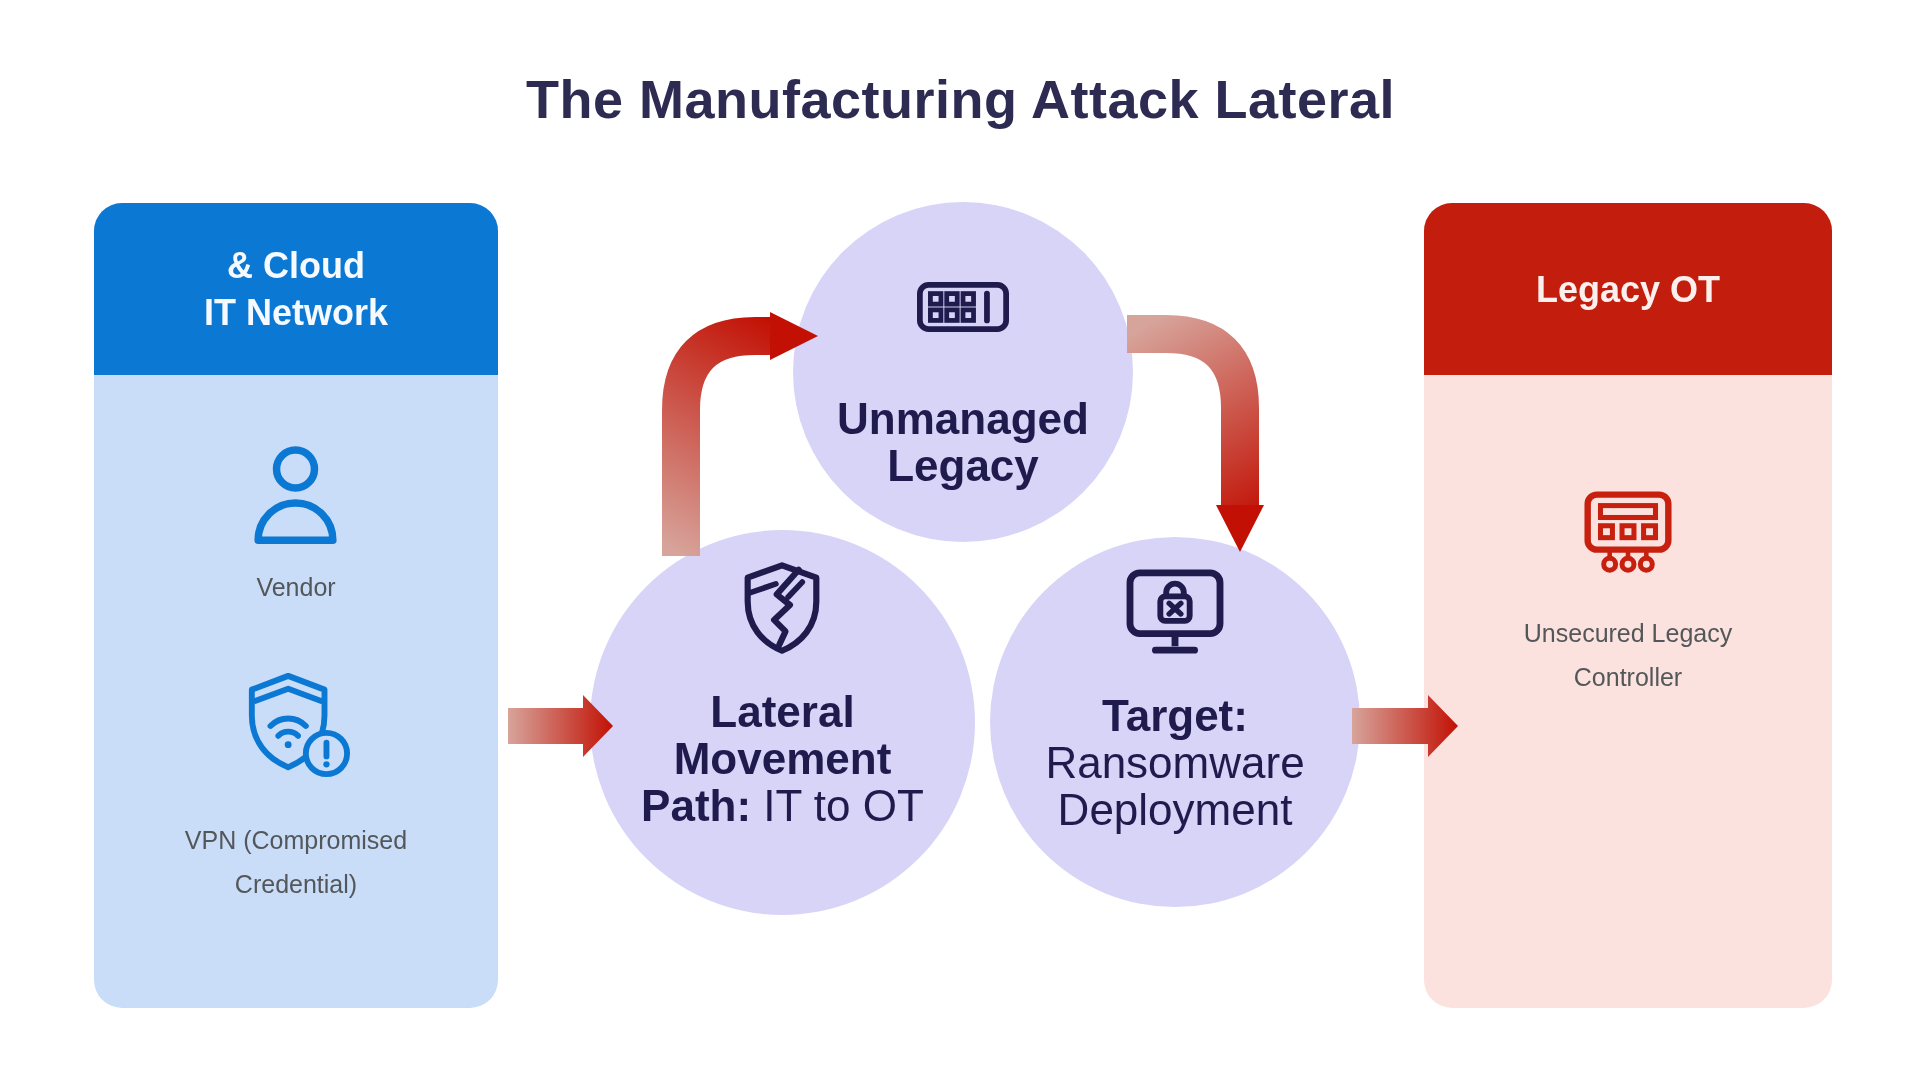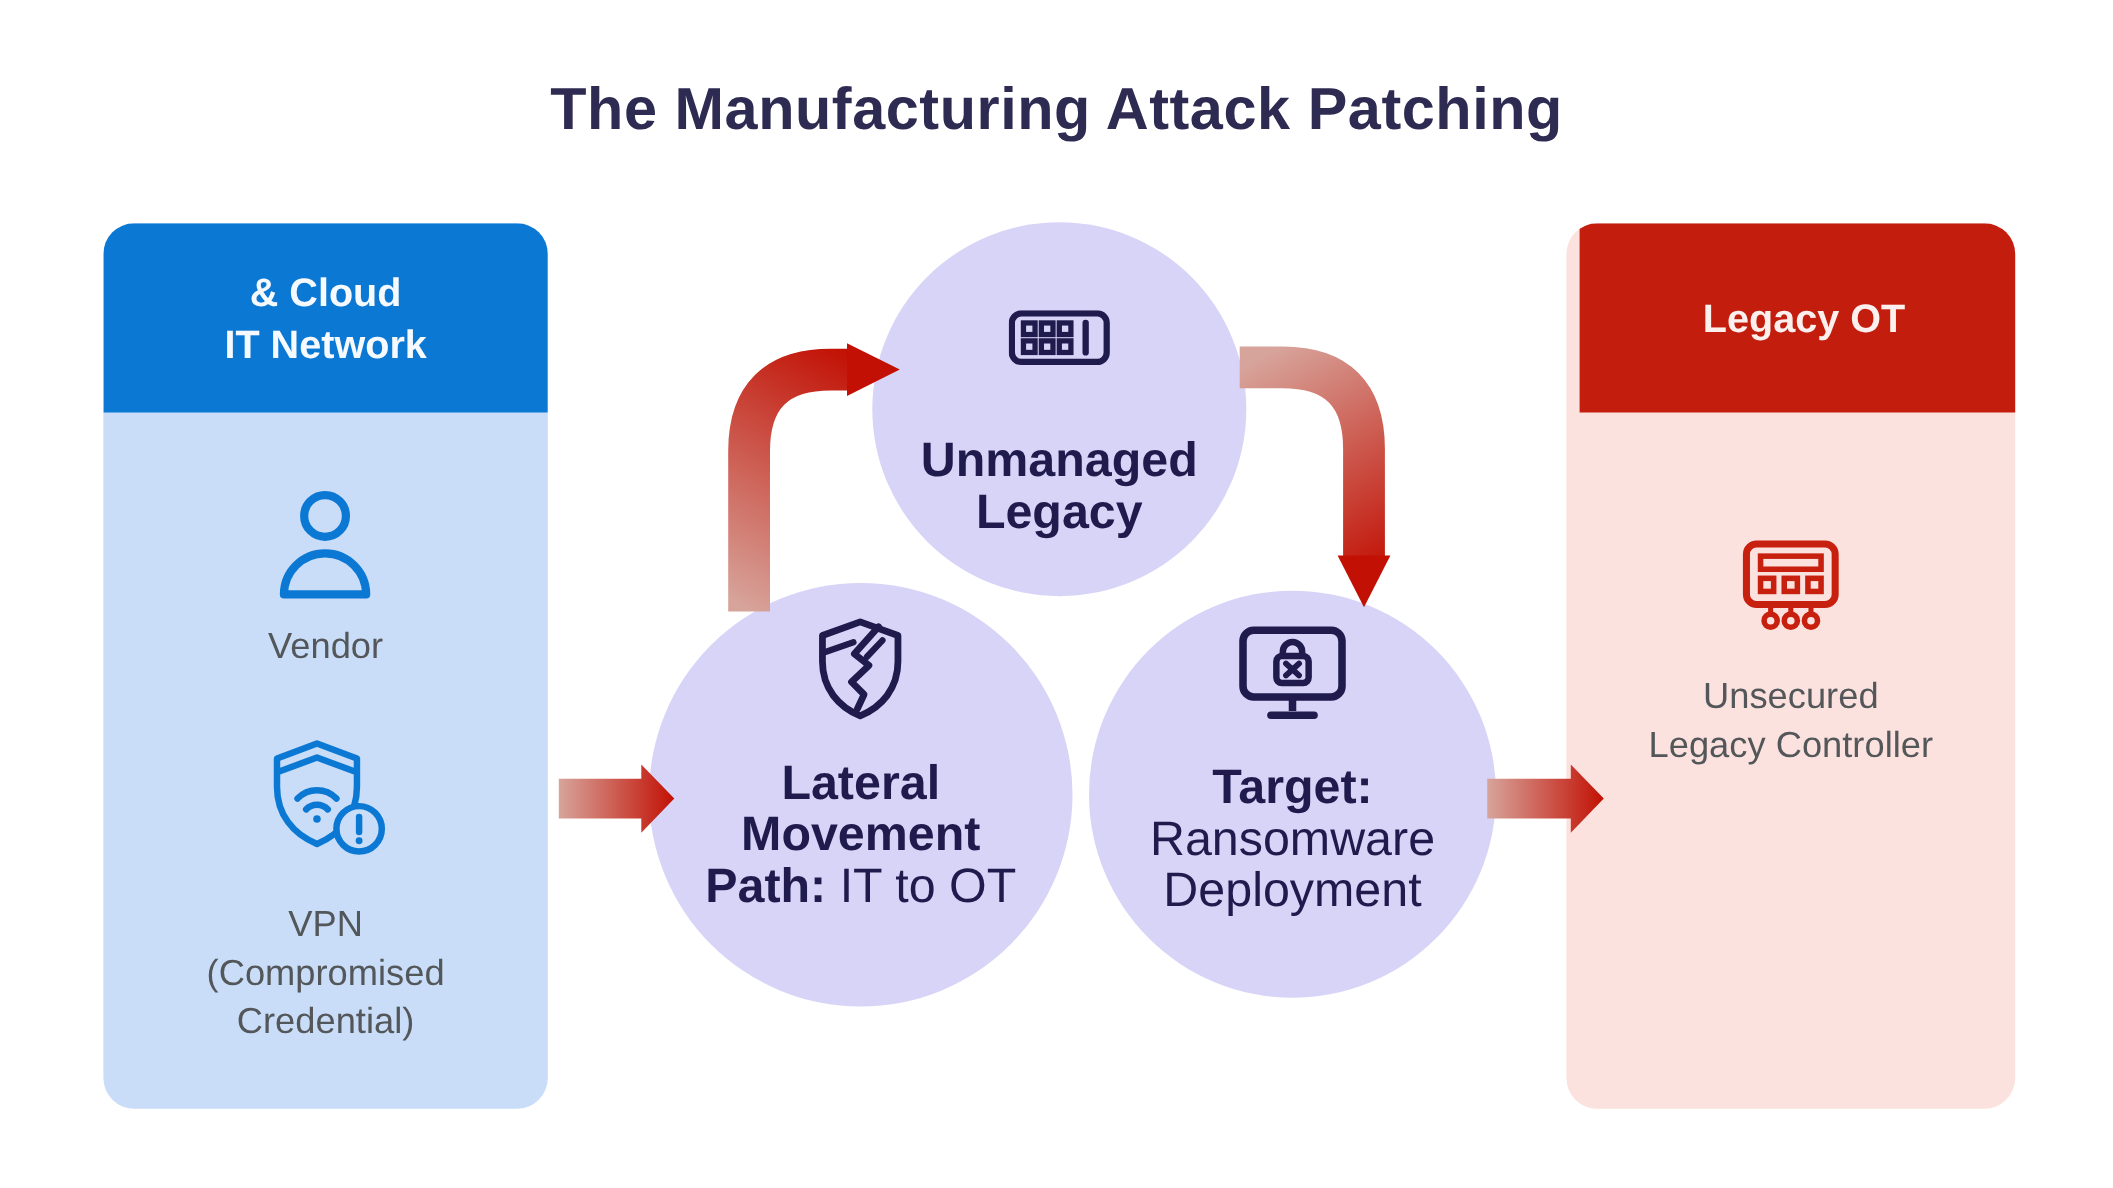--- a/index.html
+++ b/index.html
@@ -17,25 +17,25 @@
          font-size:54px;font-weight:700;color:var(--c-title_navy);letter-spacing:.5px;}
 
   
   .panel{position:absolute;top:203px;width:404px;height:805px;border-radius:28px;overflow:hidden;}
   .panel.left{left:94px;background:var(--c-light_blue);}
   .panel.right{left:1424px;width:408px;background:var(--c-pink);}
   .panel-header{position:absolute;left:0;top:0;width:100%;height:172px;
                 display:flex;align-items:center;justify-content:center;text-align:center;
                 font-size:36px;font-weight:700;color:#F6F9FD;line-height:47px;}
   .panel.left .panel-header{background:var(--c-blue);}
-  .panel.right .panel-header{background:var(--c-red);color:#FBF0EE;margin-left:12px;}
+  .panel.right .panel-header{background:var(--c-red);color:#FBF0EE;}
 
   .icon-abs{position:absolute;}
   .gray-label{position:absolute;width:100%;text-align:center;color:var(--c-gray);
-              font-size:33px;line-height:44px;font-weight:400;}
+              font-size:25px;line-height:44px;font-weight:400;}
 
   .right-footer{position:absolute;left:0;bottom:0;width:100%;height:168px;
                 background:var(--c-red);border-radius:0 0 28px 28px;}
   .footer-text{position:absolute;left:112px;top:36px;color:#fff;
                font-size:36px;font-weight:700;line-height:47px;}
 
   
   .circle{position:absolute;border-radius:50%;background:var(--c-lavender);}
   .circle.top{left:793px;top:202px;width:340px;height:340px;}
   .circle.bl{left:590px;top:530px;width:385px;height:385px;}
@@ -49,21 +49,21 @@
   .stroke-blue{stroke:var(--c-blue);fill:none;}
   .stroke-navy{stroke:var(--c-navy);fill:none;}
   .stroke-red{stroke:var(--c-icon_red);fill:none;}
   .arrows{position:absolute;left:0;top:0;pointer-events:none;}
 </style>
 </head>
 <body>
 
 <div class="canvas">
 
-  <div class="title">The Manufacturing Attack Patching</div>
+  <div class="title">The Manufacturing Attack Lateral</div>
 
   <div class="panel left">
     <div class="panel-header">
       <div>
         <div>&amp; Cloud</div>
         <div>IT Network</div>
       </div>
     </div>
 
     <svg class="icon-abs" style="left:144px;top:235px" width="115" height="115" viewBox="0 0 100 100">

